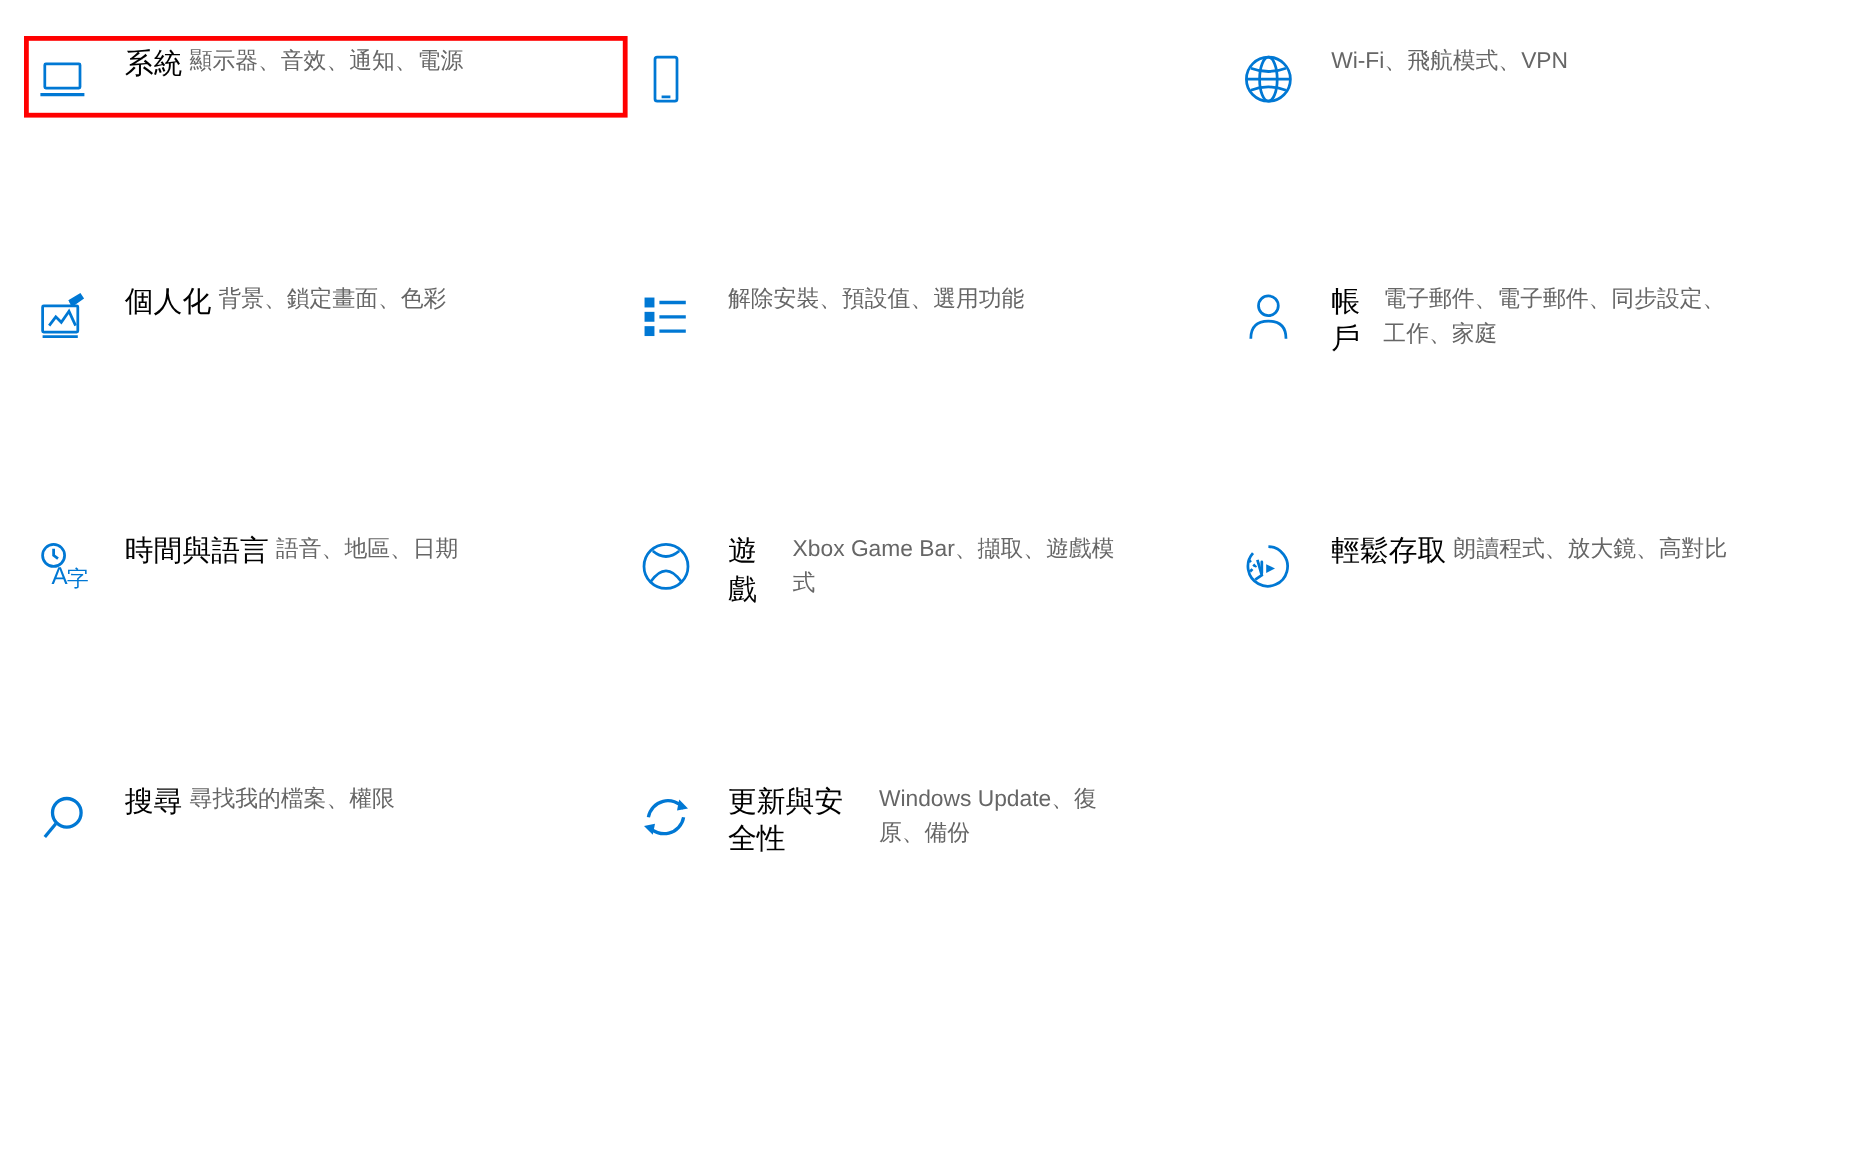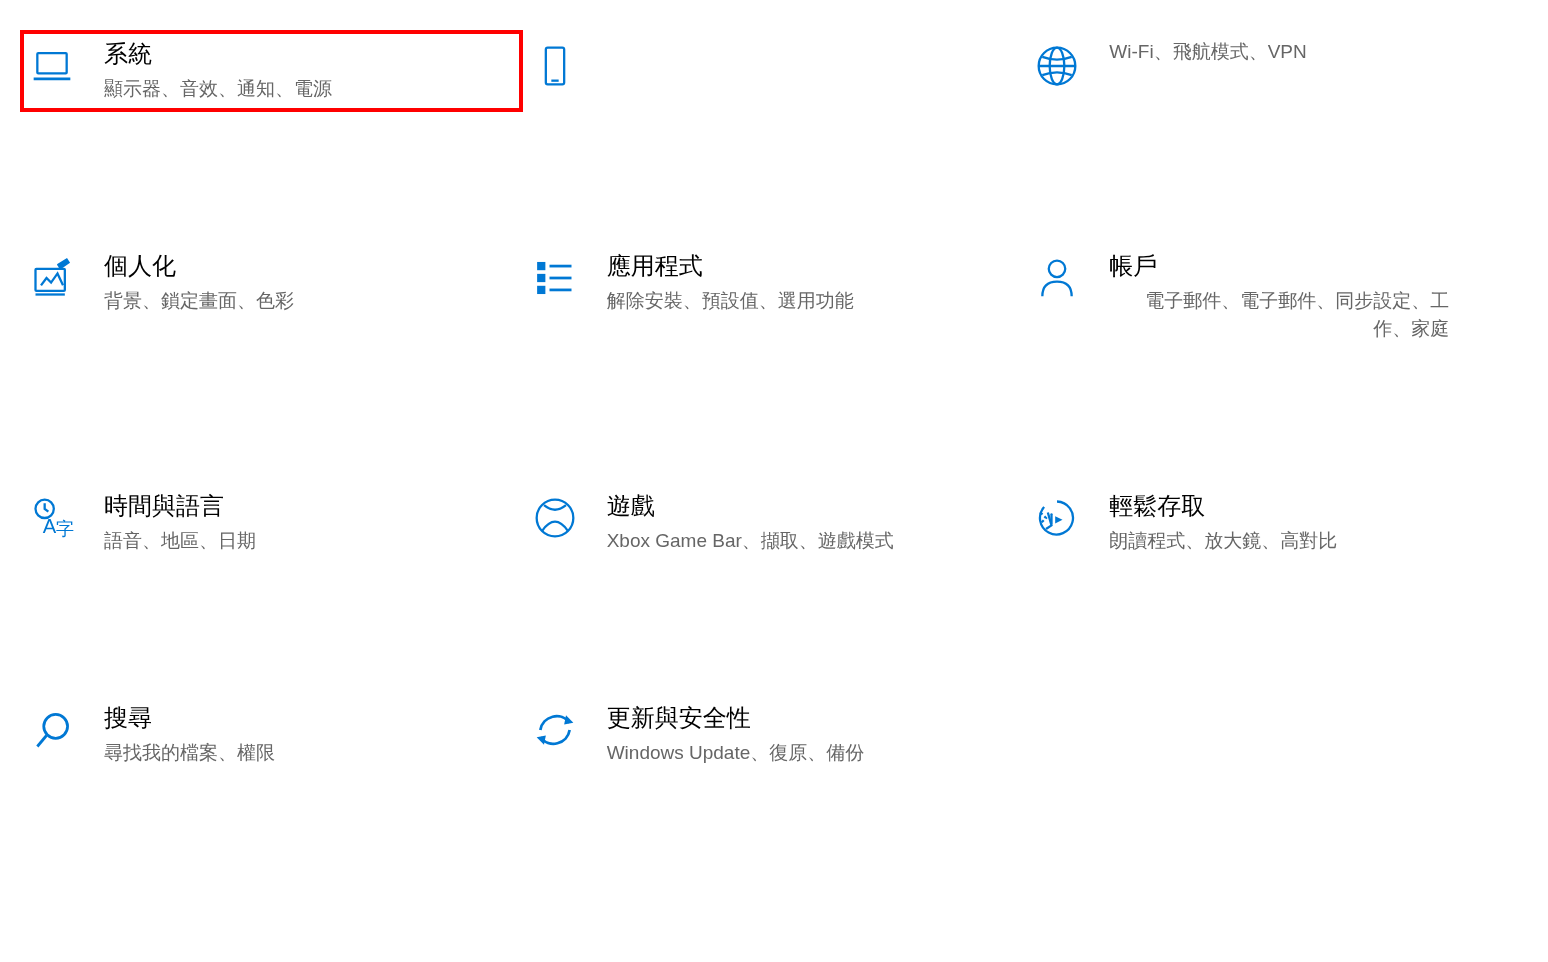--- a/index.html
+++ b/index.html
@@ -40,36 +40,35 @@
       justify-content: center;
       flex-shrink: 0;
       margin-top: 4px;
     }
     .icon-wrap svg {
       width: 44px;
       height: 44px;
     }
     .text-wrap {
       display: flex;
-      flex-direction: column;
+      flex-direction: row;
       gap: 6px;
       max-width: 340px;
     }
     .title {
       font-size: 24px;
       color: #000000;
       font-weight: 400;
       line-height: 1.3;
     }
     .subtitle {
       font-size: 19px;
       color: #666666;
       font-weight: 400;
       line-height: 1.5;
-      text-align: right;
     }
   </style>
 </head>
 <body>
 
 <div class="settings-grid">
 
   <div class="setting-item highlighted">
     <div class="icon-wrap">
       <svg viewBox="0 0 48 48" fill="none" stroke="#0078d4" stroke-width="2.5">
@@ -128,21 +127,20 @@
       <svg viewBox="0 0 48 48" fill="none" stroke="#0078d4" stroke-width="3">
         <rect x="6" y="8" width="6" height="6" fill="#0078d4"></rect>
         <line x1="18" y1="11" x2="42" y2="11"></line>
         <rect x="6" y="21" width="6" height="6" fill="#0078d4"></rect>
         <line x1="18" y1="24" x2="42" y2="24"></line>
         <rect x="6" y="34" width="6" height="6" fill="#0078d4"></rect>
         <line x1="18" y1="37" x2="42" y2="37"></line>
       </svg>
     </div>
     <div class="text-wrap">
-      <div class="title">應用程式</div>
       <div class="subtitle">解除安裝、預設值、選用功能</div>
     </div>
   </div>
 
   <div class="setting-item">
     <div class="icon-wrap">
       <svg viewBox="0 0 48 48" fill="none" stroke="#0078d4" stroke-width="2.5">
         <circle cx="24" cy="14" r="9"></circle>
         <path d="M8 44 Q8 28 24 28 Q40 28 40 44"></path>
       </svg>

